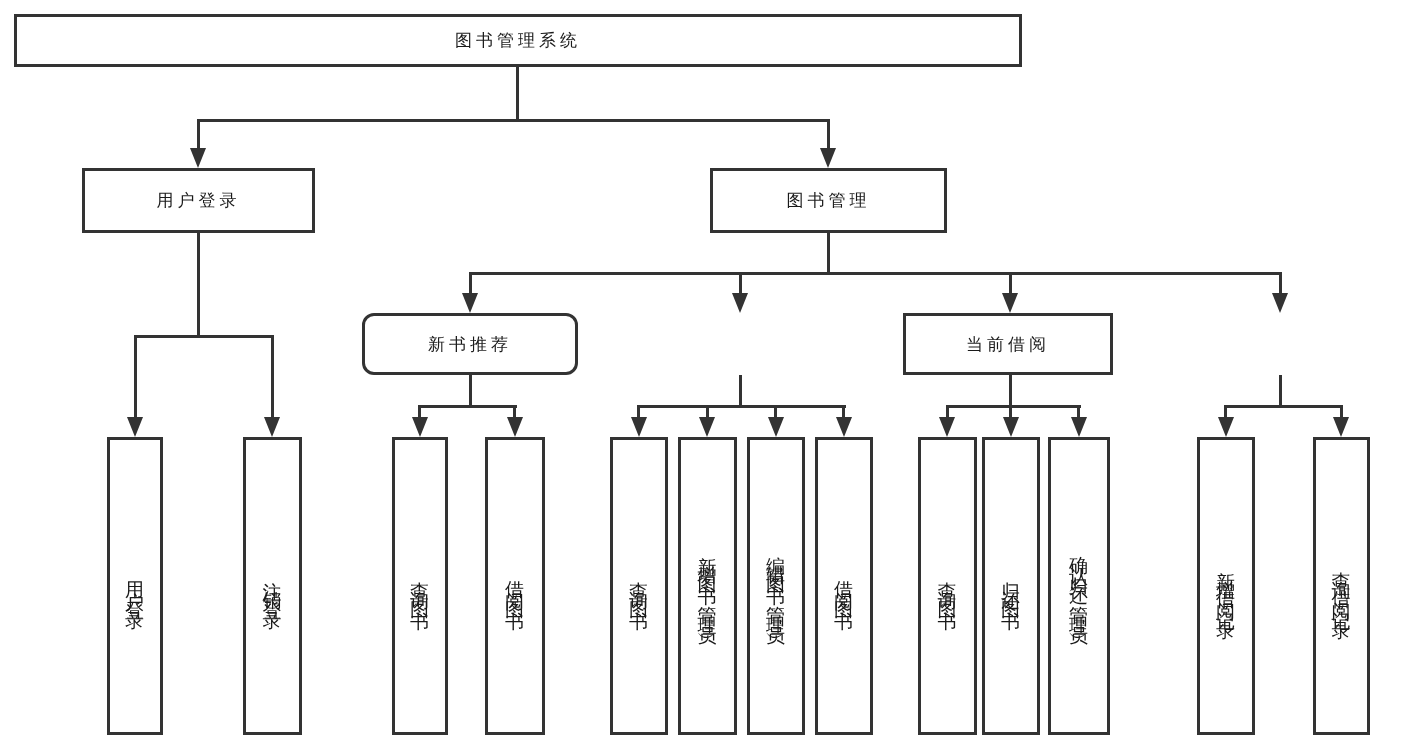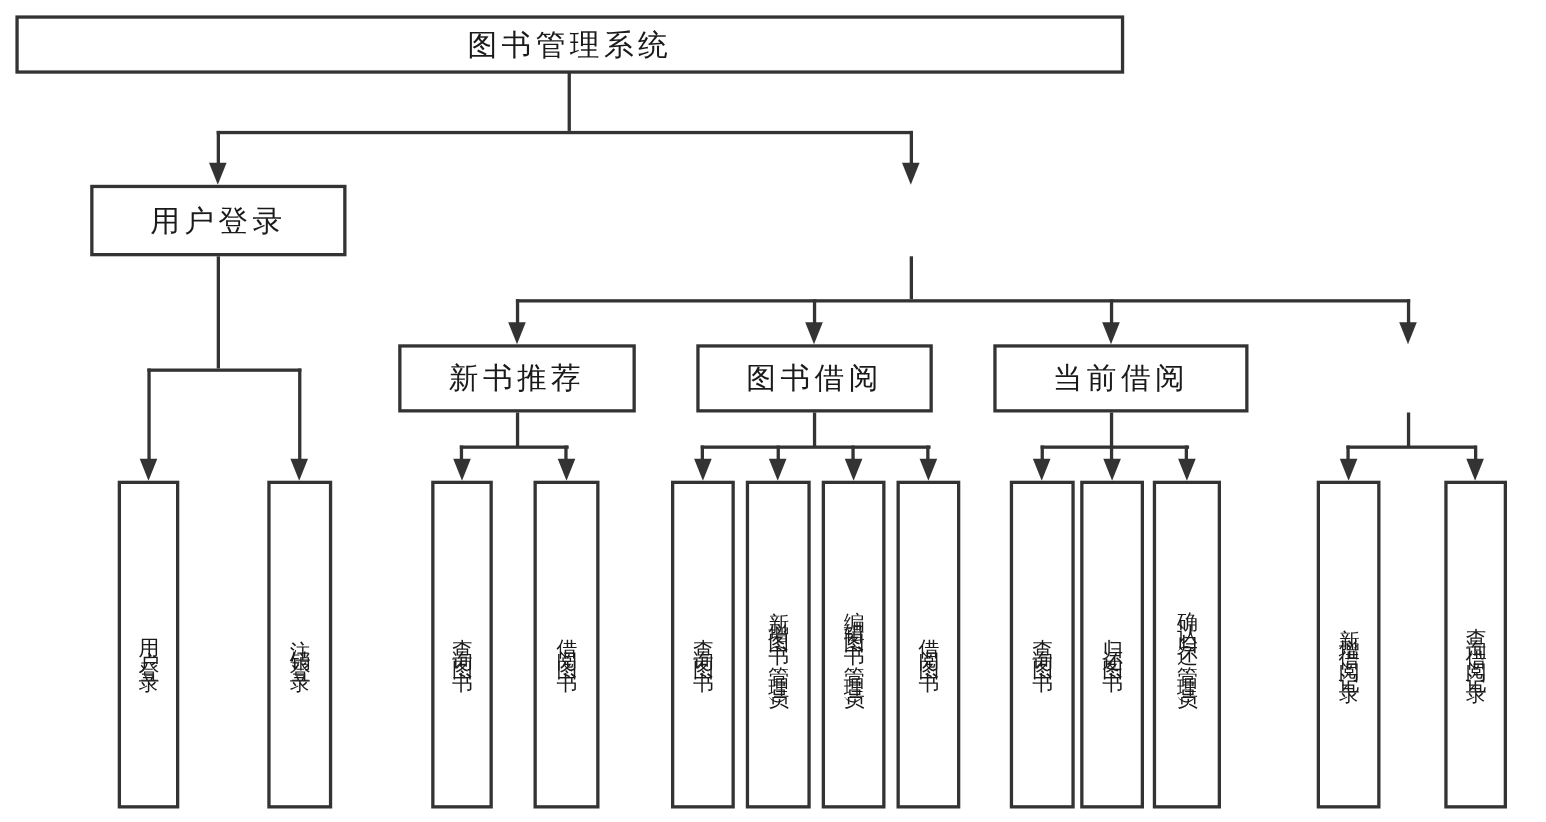--- a/index.html
+++ b/index.html
@@ -11,21 +11,21 @@
   *{margin:0;padding:0;box-sizing:border-box;}
   body{background:#fff;font-family:"Liberation Sans","DejaVu Sans",sans-serif;}
   .canvas{
     position:relative;width:1405px;height:747px;background:var(--bg);overflow:hidden;
   }
   .box{
     position:absolute;border:3px solid var(--line);background:#fff;
     display:flex;align-items:center;justify-content:center;
     color:var(--text);
   }
-  .hlbl{font-size:27px;letter-spacing:4px;white-space:nowrap;color:var(--text);}
+  .hlbl{font-size:17px;letter-spacing:4px;white-space:nowrap;color:var(--text);}
   .root-box{left:14px;top:14px;width:1008px;height:53px;}
   .l2{top:168px;height:65px;}
   .l3{top:313px;height:62px;}
   .leaf{top:437px;height:298px;}
   .vlbl{
     writing-mode:vertical-rl;text-orientation:mixed;
     font-size:19px;letter-spacing:10px;line-height:1;
     color:var(--text);white-space:nowrap;
   }
   .ln{position:absolute;background:var(--line);}
@@ -53,46 +53,46 @@
   <div class="ln v" style="left:516px;top:66px;height:53px;"></div>
   <div class="ln h" style="left:197px;top:119px;width:633px;"></div>
   <div class="ln v" style="left:197px;top:119px;height:31px;"></div>
   <div class="arrow" style="left:190px;top:148px;"></div>
   <div class="ln v" style="left:827px;top:119px;height:31px;"></div>
   <div class="arrow" style="left:820px;top:148px;"></div>
 
   <div class="box l2" style="left:82px;width:233px;">
     <span class="hlbl">用户登录</span>
   </div>
+  <div class="box l2" style="left:710px;width:237px;">
+    <span class="hlbl">图书管理</span>
+  </div>
 
   <div class="ln v" style="left:197px;top:233px;height:102px;"></div>
   <div class="ln h" style="left:134px;top:335px;width:140px;"></div>
   <div class="ln v" style="left:134px;top:335px;height:84px;"></div>
   <div class="arrow" style="left:127px;top:417px;"></div>
   <div class="ln v" style="left:271px;top:335px;height:84px;"></div>
   <div class="arrow" style="left:264px;top:417px;"></div>
 
   <div class="ln v" style="left:827px;top:233px;height:39px;"></div>
   <div class="ln h" style="left:469px;top:272px;width:813px;"></div>
   <div class="ln v" style="left:469px;top:272px;height:23px;"></div>
   <div class="arrow" style="left:462px;top:293px;"></div>
   <div class="ln v" style="left:739px;top:272px;height:23px;"></div>
   <div class="arrow" style="left:732px;top:293px;"></div>
   <div class="ln v" style="left:1009px;top:272px;height:23px;"></div>
   <div class="arrow" style="left:1002px;top:293px;"></div>
   <div class="ln v" style="left:1279px;top:272px;height:23px;"></div>
   <div class="arrow" style="left:1272px;top:293px;"></div>
 
-  <div class="box l3" style="left:362px;width:216px;">
+  <div class="box l3" style="left:362px;width:216px;border-radius:12px;">
     <span class="hlbl">新书推荐</span>
   </div>
-  <div class="box l3" style="left:633px;width:215px;">
-    <span class="hlbl">图书借阅</span>
-  </div>
-  <div class="box l3" style="left:903px;width:232px;">
+  <div class="box l3" style="left:903px;width:210px;">
     <span class="hlbl">当前借阅</span>
   </div>
 
   <div class="ln v" style="left:469px;top:375px;height:32px;"></div>
   <div class="ln h" style="left:418px;top:405px;width:99px;"></div>
   <div class="ln v" style="left:418px;top:405px;height:14px;"></div>
   <div class="arrow" style="left:412px;top:417px;"></div>
   <div class="ln v" style="left:513px;top:405px;height:14px;"></div>
   <div class="arrow" style="left:507px;top:417px;"></div>
 

